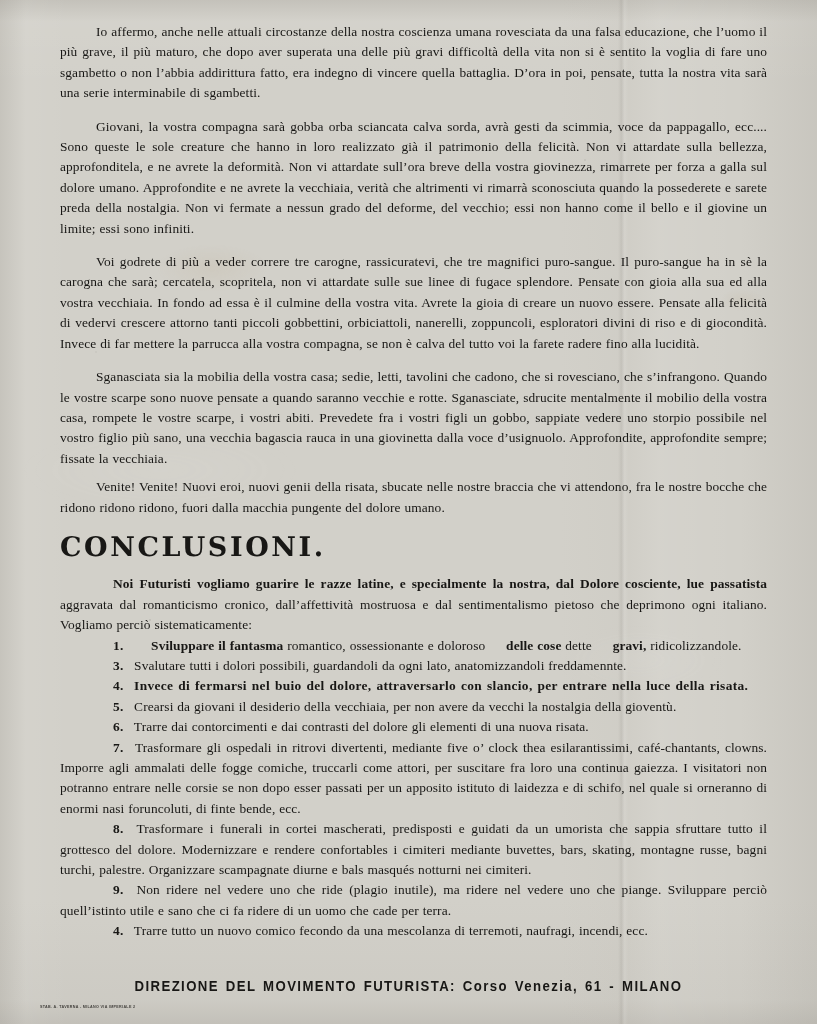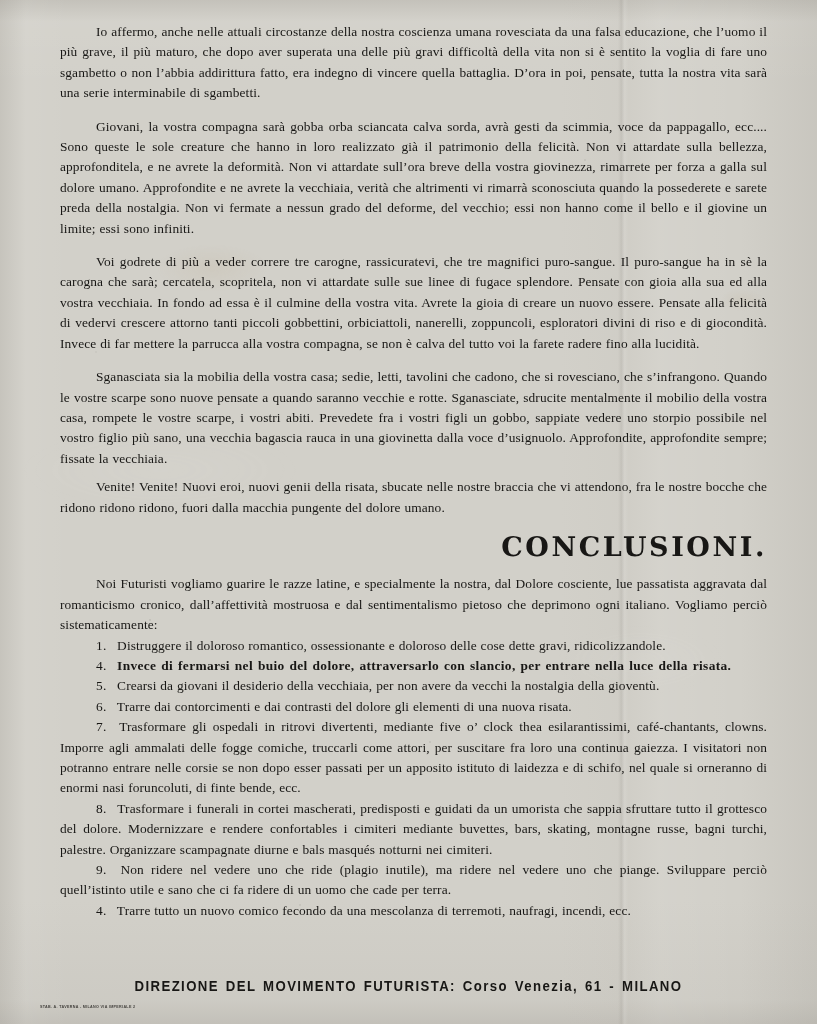--- a/index.html
+++ b/index.html
@@ -85,21 +85,21 @@
     line-height: 20.4px;
     text-align: justify;
     text-indent: 36px;
     letter-spacing: .1px;
     word-spacing: .4px;
   }
   p.gap { margin-top: 13px; }
   p.gap-lg { margin-top: 8px; }
   h1#conclusioni {
     margin: 16px 0 12px 0;
-    text-align: right;
+    text-align: left;
     font-family: "DejaVu Serif", "Liberation Serif", serif;
     font-weight: 700;
     font-size: 27px;
     letter-spacing: 2.6px;
     line-height: 1.05;
     text-rendering: geometricPrecision;
   }
 
   
   .concl {
@@ -107,21 +107,21 @@
     font-size: 13.4px;
     line-height: 20.4px;
     text-align: justify;
     text-indent: 36px;
     letter-spacing: .1px;
     word-spacing: .4px;
   }
   .concl.lede {
     text-indent: 36px;
   }
-  .concl b, .concl strong { font-weight: 400; }
+  .concl b, .concl strong { font-weight: 700; margin-left: 17px; }
   .num {
     font-weight: 700;
     letter-spacing: .2px;
   }
   .num::after { content: ""; }
   .allbold { font-weight: 700; letter-spacing: .35px; word-spacing: 1.2px; margin-top: 36px; }
 
   
   #footer {
     position: absolute;
@@ -164,21 +164,22 @@
     <p class="body gap">Giovani, la vostra compagna sarà gobba orba sciancata calva sorda, avrà gesti da scimmia, voce da pappagallo, ecc.... Sono queste le sole creature che hanno in loro realizzato già il patrimonio della felicità. Non vi attardate sulla bellezza, approfonditela, e ne avrete la deformità. Non vi attardate sull’ora breve della vostra giovinezza, rimarrete per forza a galla sul dolore umano. Approfondite e ne avrete la vecchiaia, verità che altrimenti vi rimarrà sconosciuta quando la possederete e sarete preda della nostalgia. Non vi fermate a nessun grado del deforme, del vecchio; essi non hanno come il bello e il giovine un limite; essi sono infiniti.</p>
     <p class="body gap">Voi godrete di più a veder correre tre carogne, rassicuratevi, che tre magnifici puro-sangue. Il puro-sangue ha in sè la carogna che sarà; cercatela, scopritela, non vi attardate sulle sue linee di fugace splendore. Pensate con gioia alla sua ed alla vostra vecchiaia. In fondo ad essa è il culmine della vostra vita. Avrete la gioia di creare un nuovo essere. Pensate alla felicità di vedervi crescere attorno tanti piccoli gobbettini, orbiciattoli, nanerelli, zoppuncoli, esploratori divini di riso e di giocondità. Invece di far mettere la parrucca alla vostra compagna, se non è calva del tutto voi la farete radere fino alla lucidità.</p>
     <p class="body gap">Sganasciata sia la mobilia della vostra casa; sedie, letti, tavolini che cadono, che si rovesciano, che s’infrangono. Quando le vostre scarpe sono nuove pensate a quando saranno vecchie e rotte. Sganasciate, sdrucite mentalmente il mobilio della vostra casa, rompete le vostre scarpe, i vostri abiti. Prevedete fra i vostri figli un gobbo, sappiate vedere uno storpio possibile nel vostro figlio più sano, una vecchia bagascia rauca in una giovinetta dalla voce d’usignuolo. Approfondite, approfondite sempre; fissate la vecchiaia.</p>
     <p class="body gap-lg">Venite! Venite! Nuovi eroi, nuovi genii della risata, sbucate nelle nostre braccia che vi attendono, fra le nostre bocche che ridono ridono ridono, fuori dalla macchia pungente del dolore umano.</p>
 
     <h1 id="conclusioni">CONCLUSIONI.</h1>
 
     <p class="concl lede"><b>Noi Futuristi vogliamo guarire le razze latine, e specialmente la nostra, dal Dolore cosciente, lue passatista</b><span> aggravata dal romanticismo cronico, dall’affettività mostruosa e dal sentimentalismo pietoso che deprimono ogni italiano. Vogliamo perciò sistematicamente:</span></p>
 
     <div id="concl-list">
-        <p class="concl"><b class="num">1.</b>  <b>Distruggere il doloroso</b><span> romantico, ossessionante e doloroso </span><b>delle cose</b><span> dette </span><b>gravi,</b><span> ridicolizzandole.</span></p>
+        <p class="concl"><b class="num">1.</b>  <b>Sviluppare il fantasma</b><span> romantico, ossessionante e doloroso </span><b>delle cose</b><span> dette </span><b>gravi,</b><span> ridicolizzandole.</span></p>
+        <p class="concl"><b class="num">3.</b>  <span>Svalutare tutti i dolori possibili, guardandoli da ogni lato, anatomizzandoli freddamennte.</span></p>
         <p class="concl"><b class="num">4.</b>  <span class="allbold">Invece di fermarsi nel buio del dolore, attraversarlo con slancio, per entrare nella luce della risata.</span></p>
         <p class="concl"><b class="num">5.</b>  <span>Crearsi da giovani il desiderio della vecchiaia, per non avere da vecchi la nostalgia della gioventù.</span></p>
         <p class="concl"><b class="num">6.</b>  <span>Trarre dai contorcimenti e dai contrasti del dolore gli elementi di una nuova risata.</span></p>
         <p class="concl"><b class="num">7.</b>  <span>Trasformare gli ospedali in ritrovi divertenti, mediante five o’ clock thea esilarantissimi, café-chantants, clowns. Imporre agli ammalati delle fogge comiche, truccarli come attori, per suscitare fra loro una continua gaiezza. I visitatori non potranno entrare nelle corsie se non dopo esser passati per un apposito istituto di laidezza e di schifo, nel quale si orneranno di enormi nasi foruncoluti, di finte bende, ecc.</span></p>
         <p class="concl"><b class="num">8.</b>  <span>Trasformare i funerali in cortei mascherati, predisposti e guidati da un umorista che sappia sfruttare tutto il grottesco del dolore. Modernizzare e rendere confortables i cimiteri mediante buvettes, bars, skating, montagne russe, bagni turchi, palestre. Organizzare scampagnate diurne e bals masqués notturni nei cimiteri.</span></p>
         <p class="concl"><b class="num">9.</b>  <span>Non ridere nel vedere uno che ride (plagio inutile), ma ridere nel vedere uno che piange. Sviluppare perciò quell’istinto utile e sano che ci fa ridere di un uomo che cade per terra.</span></p>
         <p class="concl"><b class="num">4.</b>  <span>Trarre tutto un nuovo comico fecondo da una mescolanza di terremoti, naufragi, incendi, ecc.</span></p>
       </div>
 
   </div>

